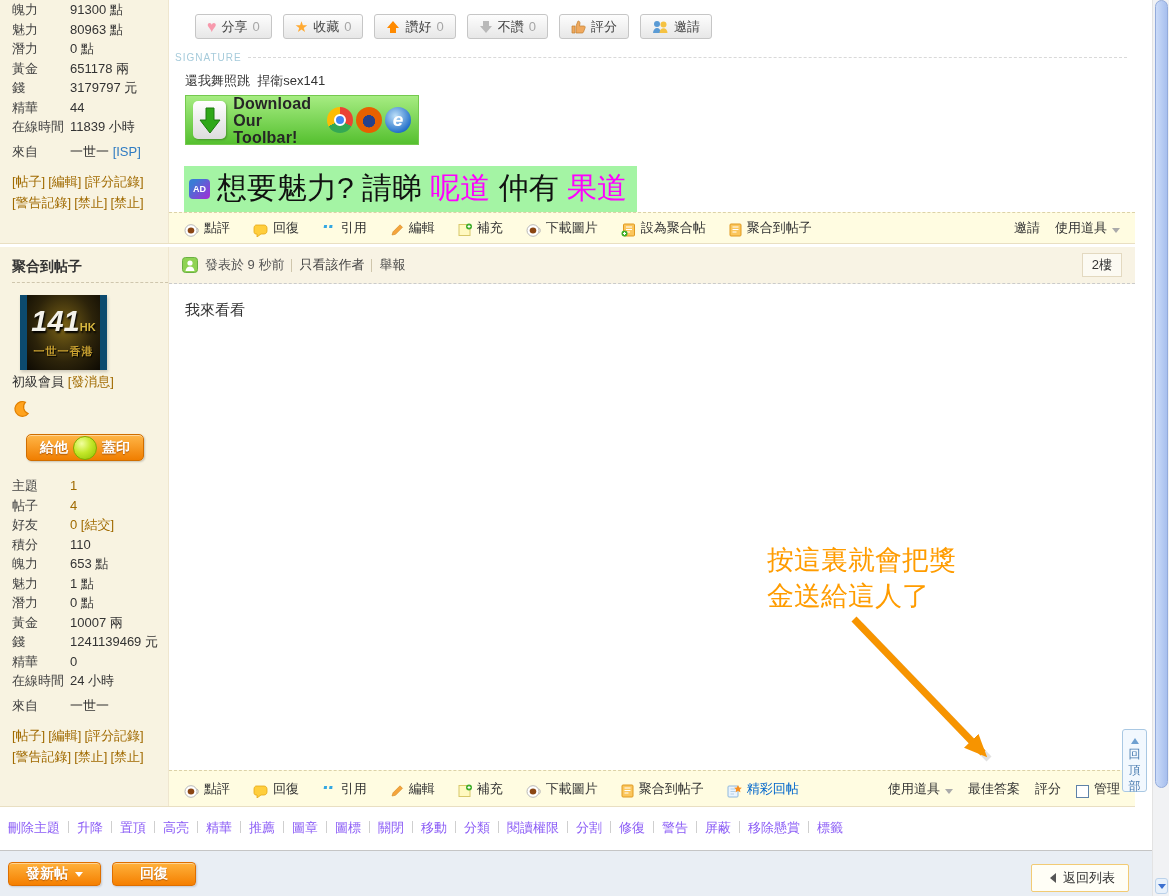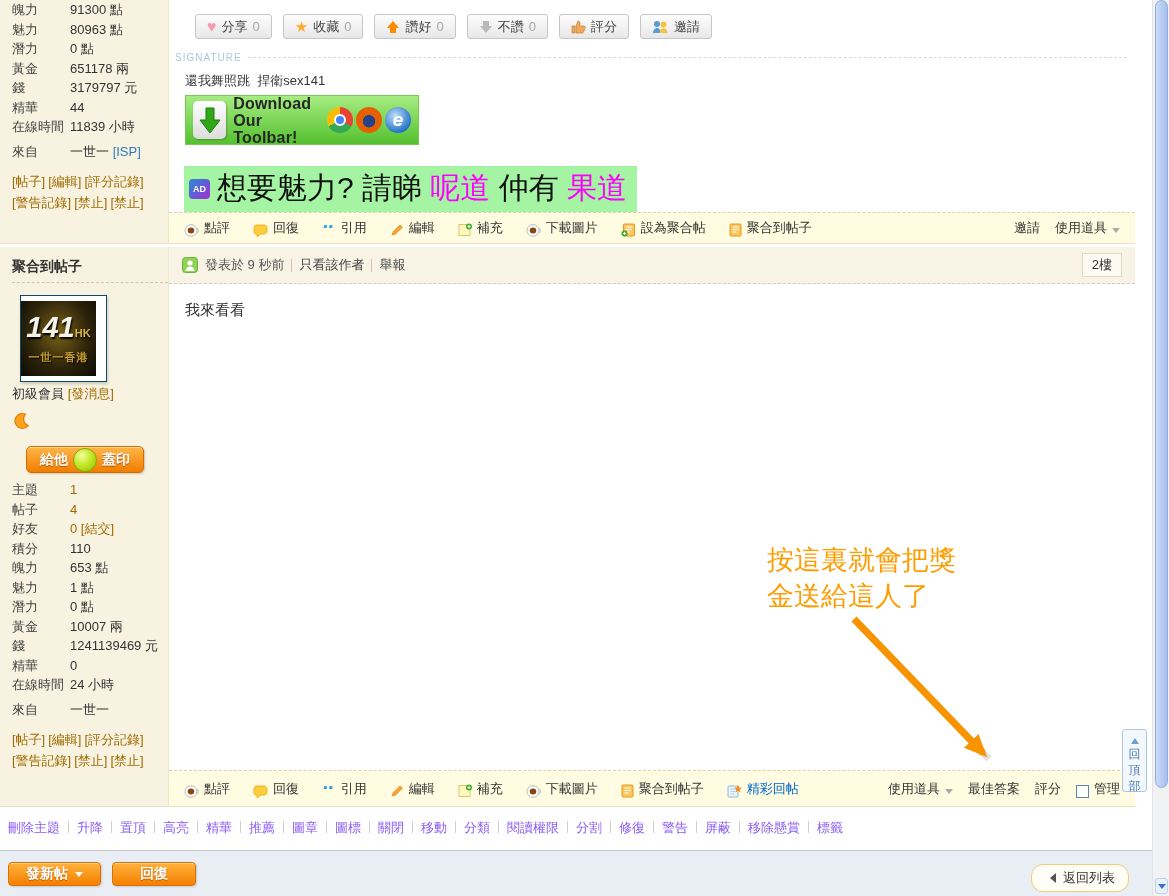--- a/index.html
+++ b/index.html
@@ -23,43 +23,43 @@
   .sval.lnk, .xtra { color:#A06A00; }
   .fromrow { margin-top:5px; line-height:20px; }
   .isp { color:#2F7BC2; }
   .modlinks { margin-top:9px; line-height:21px; color:#A06A00; }
   .modlinks span { margin-right:3px; cursor:pointer; }
   .side-pad-top { padding-top:2px; }
 
   
   .uname { height:36px; line-height:38px; font-weight:bold; font-size:14px; color:#333;
            border-bottom:1px dashed #CFC6AD; margin-right:-6px; padding-right:6px; }
-  .avatar-frame { margin:12px 0 0 8px; width:87px; height:87px; background:#fff;
-                  border:1px solid #0c4a6e; box-shadow:1px 2px 3px rgba(0,0,0,.18);
-                  display:flex; align-items:center; justify-content:flex-start; cursor:pointer; }
+  .avatar-frame { margin:12px 0 0 8px; width:87px; height:75px; background:#fff;
+                  border:7px solid #0c4a6e; box-shadow:1px 2px 3px rgba(0,0,0,.18);
+                  display:flex; align-items:center; justify-content:flex-end; cursor:pointer; }
   .avatar-img { width:75px; height:75px; text-align:center;
                 background:radial-gradient(ellipse at 50% 42%, #7A6216 0%, #2C230A 58%, #0D0A03 100%);
                 display:flex; flex-direction:column; align-items:center; justify-content:center; }
   .av-big { font-size:29px; font-weight:bold; font-style:italic; color:#F4F2EA;
             text-shadow:1px 2px 2px #000; line-height:28px; }
   .av-sub { font-size:11px; font-style:normal; color:#D8B840; }
   .av-cap { font-size:11px; font-weight:bold; color:#C8A030; letter-spacing:1px; margin-top:3px;
             text-shadow:1px 1px 1px #000; }
   .rankrow { margin-top:3px; line-height:18px; }
   .msglink { color:#A06A00; cursor:pointer; }
   .moon { margin-top:9px; }
   .stamp { margin:13px 0 0 14px; width:118px; height:27px; border:1px solid #D06E00; border-radius:5px;
            background:linear-gradient(#FFB648,#F07E00); display:flex; align-items:center; justify-content:center;
            gap:5px; color:#fff; font-weight:bold; font-size:14px; cursor:pointer;
            box-shadow:inset 0 1px 0 rgba(255,255,255,.45), 1px 1px 2px rgba(0,0,0,.2);
            text-shadow:0 1px 1px rgba(120,50,0,.6); }
   .stampball { width:24px; height:24px; border-radius:50%;
                background:radial-gradient(circle at 35% 30%, #F2FF9E 0%, #C4E82A 45%, #8CBF00 100%);
                border:1px solid #7FA900; }
-  .statblock { margin-top:7px; }
+  .statblock { margin-top:15px; }
 
   
   .btnrow { padding:14px 0 0 26px; display:flex; gap:11px; }
   .sharebtn { height:25px; display:inline-flex; align-items:center; gap:5px; padding:0 11px;
               background:linear-gradient(#FDFDFD,#E7E7E7); border:1px solid #C6C6C6; border-radius:3px;
               font-size:13px; color:#444; cursor:pointer; }
   .sharebtn .count { color:#A6A6A6; }
   .glyph-heart { color:#F799AC; font-size:16px; line-height:14px; }
   .glyph-star { color:#FFAA33; font-size:15px; line-height:14px; }
 
@@ -131,21 +131,21 @@
   .footer { width:1152px; height:52px; background:#E9EEF4; display:flex; align-items:flex-start;
             padding:11px 8px 0 8px; }
   .btn-orange { background:linear-gradient(#FFB23C,#F57F00); border:1px solid #DE6F00; border-radius:4px;
                 color:#fff; font-weight:bold; font-size:14px; height:24px; padding:0 17px;
                 display:inline-flex; align-items:center; gap:7px; cursor:pointer;
                 text-shadow:0 1px 1px rgba(130,55,0,.55);
                 box-shadow:inset 0 1px 0 rgba(255,255,255,.45), 1px 1px 2px rgba(0,0,0,.15); }
   .btn-orange + .btn-orange { margin-left:11px; padding:0 27px; }
   .tri-down-w { width:0; height:0; border:4px solid transparent; border-top:5px solid #fff; margin-top:4px; }
   .btn-back { margin-left:auto; margin-right:15px; margin-top:2px; background:#FFFEF6; border:1px solid #F2CB74;
-              border-radius:12px; color:#333; font-size:13px; height:28px; padding:0 13px;
+              border-radius:2px; color:#333; font-size:13px; height:28px; padding:0 13px;
               display:inline-flex; align-items:center; gap:7px; cursor:pointer; }
   .tri-left { width:0; height:0; border:5px solid transparent; border-right:6px solid #555; }
 
   
   .backtop { position:absolute; left:1122px; top:729px; width:25px; height:63px; background:#F2F8FE;
              border:1px solid #A9C8E3; border-radius:3px; display:flex; flex-direction:column;
              align-items:center; padding-top:4px; cursor:pointer; }
   .tri-up-b { width:0; height:0; border:4px solid transparent; border-bottom:6px solid #6FA0D0; margin-bottom:2px; }
   .vtext { width:14px; font-size:12px; line-height:16px; color:#4A7CB0; word-break:break-all; text-align:center; }
   .scrollbar { position:absolute; right:0; top:0; width:17px; height:896px; background:#F1F2F4;

